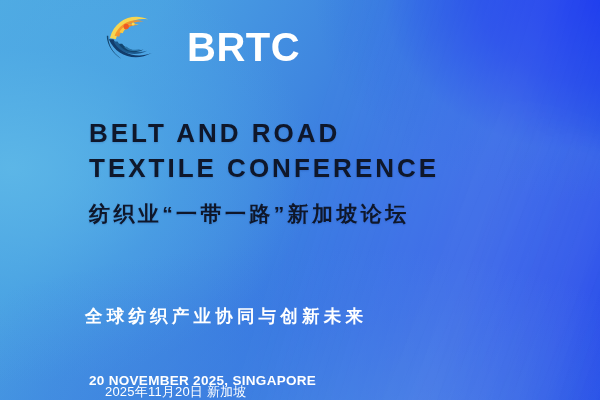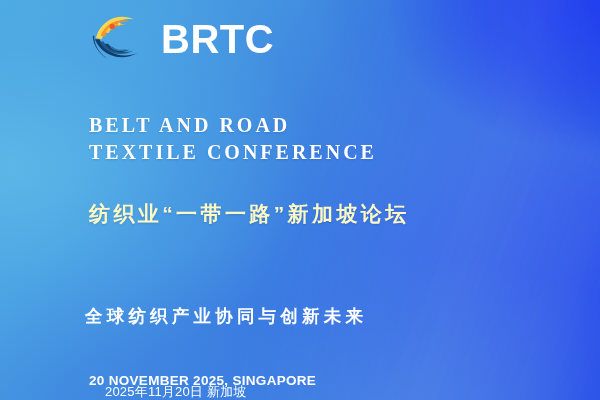--- a/index.html
+++ b/index.html
@@ -83,54 +83,53 @@
   
   .content {
     position: absolute;
     inset: 0;
     padding-left: 89px;
   }
 
   .brand {
     position: absolute;
     top: 9px;
-    left: 89px;
+    left: 103px;
     display: flex;
-    align-items: center;
-    gap: 14px;
+    align-items: flex-end;
+    gap: 26px;
   }
   .brand-mark { width: 58px; height: 58px; display: block; }
   .brand-word {
     color: #ffffff;
     font-size: 40px;
     font-weight: bold;
     letter-spacing: 0.5px;
     line-height: 1;
     margin-top: 2px;
   }
 
   .title {
     position: absolute;
     top: 99px;
     left: 89px;
-    color: #ffffff;
-    font-size: 20px;
+    color: #0f172a;
+    font-size: 26px;
     font-weight: bold;
     letter-spacing: 3.0px;
     line-height: 1.33;
     white-space: pre-line;
     text-shadow: 0 1px 2px rgba(0,40,120,0.18);
-    font-family: Liberation Serif, serif;
   }
 
   .title-cn {
     position: absolute;
     top: 184px;
     left: 89px;
-    color: #fef9c3;
+    color: #0f172a;
     font-size: 21px;
     font-weight: bold;
     letter-spacing: 3.4px;
     line-height: 1.2;
     text-shadow: 0 1px 2px rgba(0,40,120,0.18);
   }
 
   .tagline {
     position: absolute;
     top: 236px;

